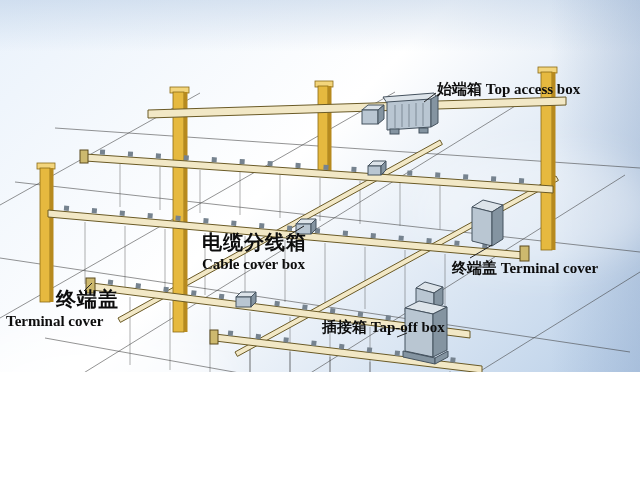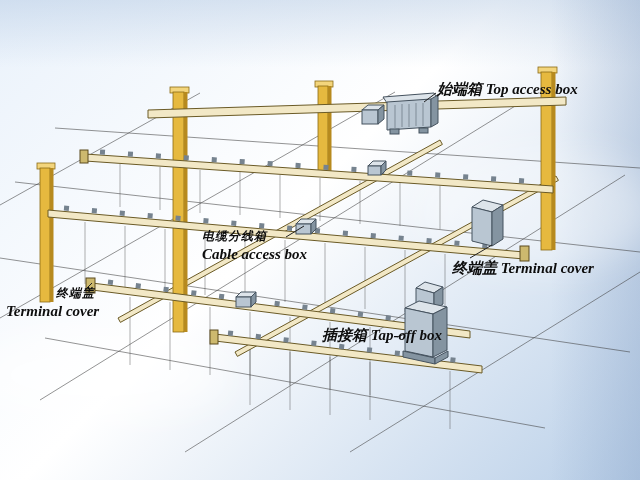--- a/index.html
+++ b/index.html
@@ -1,24 +1,23 @@
 <!DOCTYPE html>
 <html style="--bg-top: #eaf2fb; --bg-mid: #ffffff; --bg-bottom: #b9cfe8; --line: #3f3f3f; --rail: #f2e8c6; --rail-outline: #6a5a26; --tick: #76838f; --column: #e6b93f; --column-shade: #b78a1e; --column-cap: #f3d57c; --box: #b9c6d2; --box-shade: #8494a1; --box-top: #dde4ea; --endcap: #cdb96e; --label-text: #0d0d0d;"><head>
 <meta charset="utf-8">
 <title>Diagram</title>
 <style>
   html,body{margin:0;padding:0;}
   body{font-family:"Liberation Sans","DejaVu Sans",sans-serif;}
   .stage{
-    position:relative;width:640px;height:480px;overflow:hidden;
+    position:relative;width:640px;height:372px;overflow:hidden;
     background:
       linear-gradient(to right, rgba(255,255,255,0) 86%, rgba(140,165,200,.38) 100%),
       linear-gradient(to bottom, rgba(165,190,220,.38) 0%, rgba(255,255,255,0) 14%),
       linear-gradient(135deg, var(--bg-top,#eaf2fb) 0%, var(--bg-mid,#ffffff) 45%, var(--bg-bottom,#b9cfe8) 100%);
-    font-style: italic;
   }
   .cloud{position:absolute;border-radius:50%;filter:blur(18px);pointer-events:none;}
   .cloud.c1{left:-30px;top:330px;width:260px;height:90px;background:rgba(255,255,255,.55);}
   .cloud.c2{left:420px;top:150px;width:240px;height:120px;background:rgba(255,255,255,.35);}
   svg.scene{position:absolute;left:0;top:0;}
   .gridline line{stroke:var(--line,#3f3f3f);stroke-width:.7;opacity:.8;}
   .hanger line{stroke:var(--line,#3f3f3f);stroke-width:.6;opacity:.7;}
   .rail{fill:var(--rail,#f2e8c6);stroke:var(--rail-outline,#6a5a26);stroke-width:1;}
   .ticks{stroke:var(--tick,#76838f);stroke-width:5;fill:none;}
   .column{fill:var(--column,#e6b93f);stroke:#8a6a14;stroke-width:.8;}
@@ -30,21 +29,21 @@
   .rib{stroke:#7e8b97;stroke-width:1;}
   .endcap{fill:var(--endcap,#cdb96e);stroke:#5a4a1e;stroke-width:1;}
   .leader line{stroke:#222;stroke-width:1;}
   .label{
     position:absolute;white-space:nowrap;
     font-family:"Liberation Serif","DejaVu Serif",serif;
     font-weight:700;font-size:15px;line-height:1.3;
     color:var(--label-text,#0d0d0d);
   }
   .label.two-line span{display:block;white-space:nowrap;}
-  .zh-line{font-size:12px;letter-spacing:1px;}
+  .zh-line{font-size:20px;letter-spacing:1px;}
   .indent{margin-left:50px;}
 </style>
 </head>
 <body>
 
 <div class="stage">
 
   <div class="cloud c1"></div>
   <div class="cloud c2"></div>
 
@@ -192,31 +191,31 @@
     </g>
   </svg>
 
   <div class="label" style="left:437px; top:80px;">
     <span>始端箱</span>
     <span>Top access box</span>
   </div>
 
   <div class="label two-line" style="left:202px; top:229px;">
     <span class="zh-line">电缆分线箱</span>
-    <span class="en-line">Cable access box</span>
+    <span class="en-line">Cable cover box</span>
   </div>
 
   <div class="label" style="left:452px; top:259px;">
     <span>终端盖</span>
     <span>Terminal cover</span>
   </div>
 
   <div class="label two-line" style="left:6px; top:286px;">
     <span class="zh-line indent">终端盖</span>
     <span class="en-line">Terminal cover</span>
   </div>
 
-  <div class="label" style="left:322px; top:326px;">
+  <div class="label" style="left:322px; top:318px;">
     <span>插接箱</span>
     <span>Tap-off box</span>
   </div>
 
 </div>
 
 </body></html>

